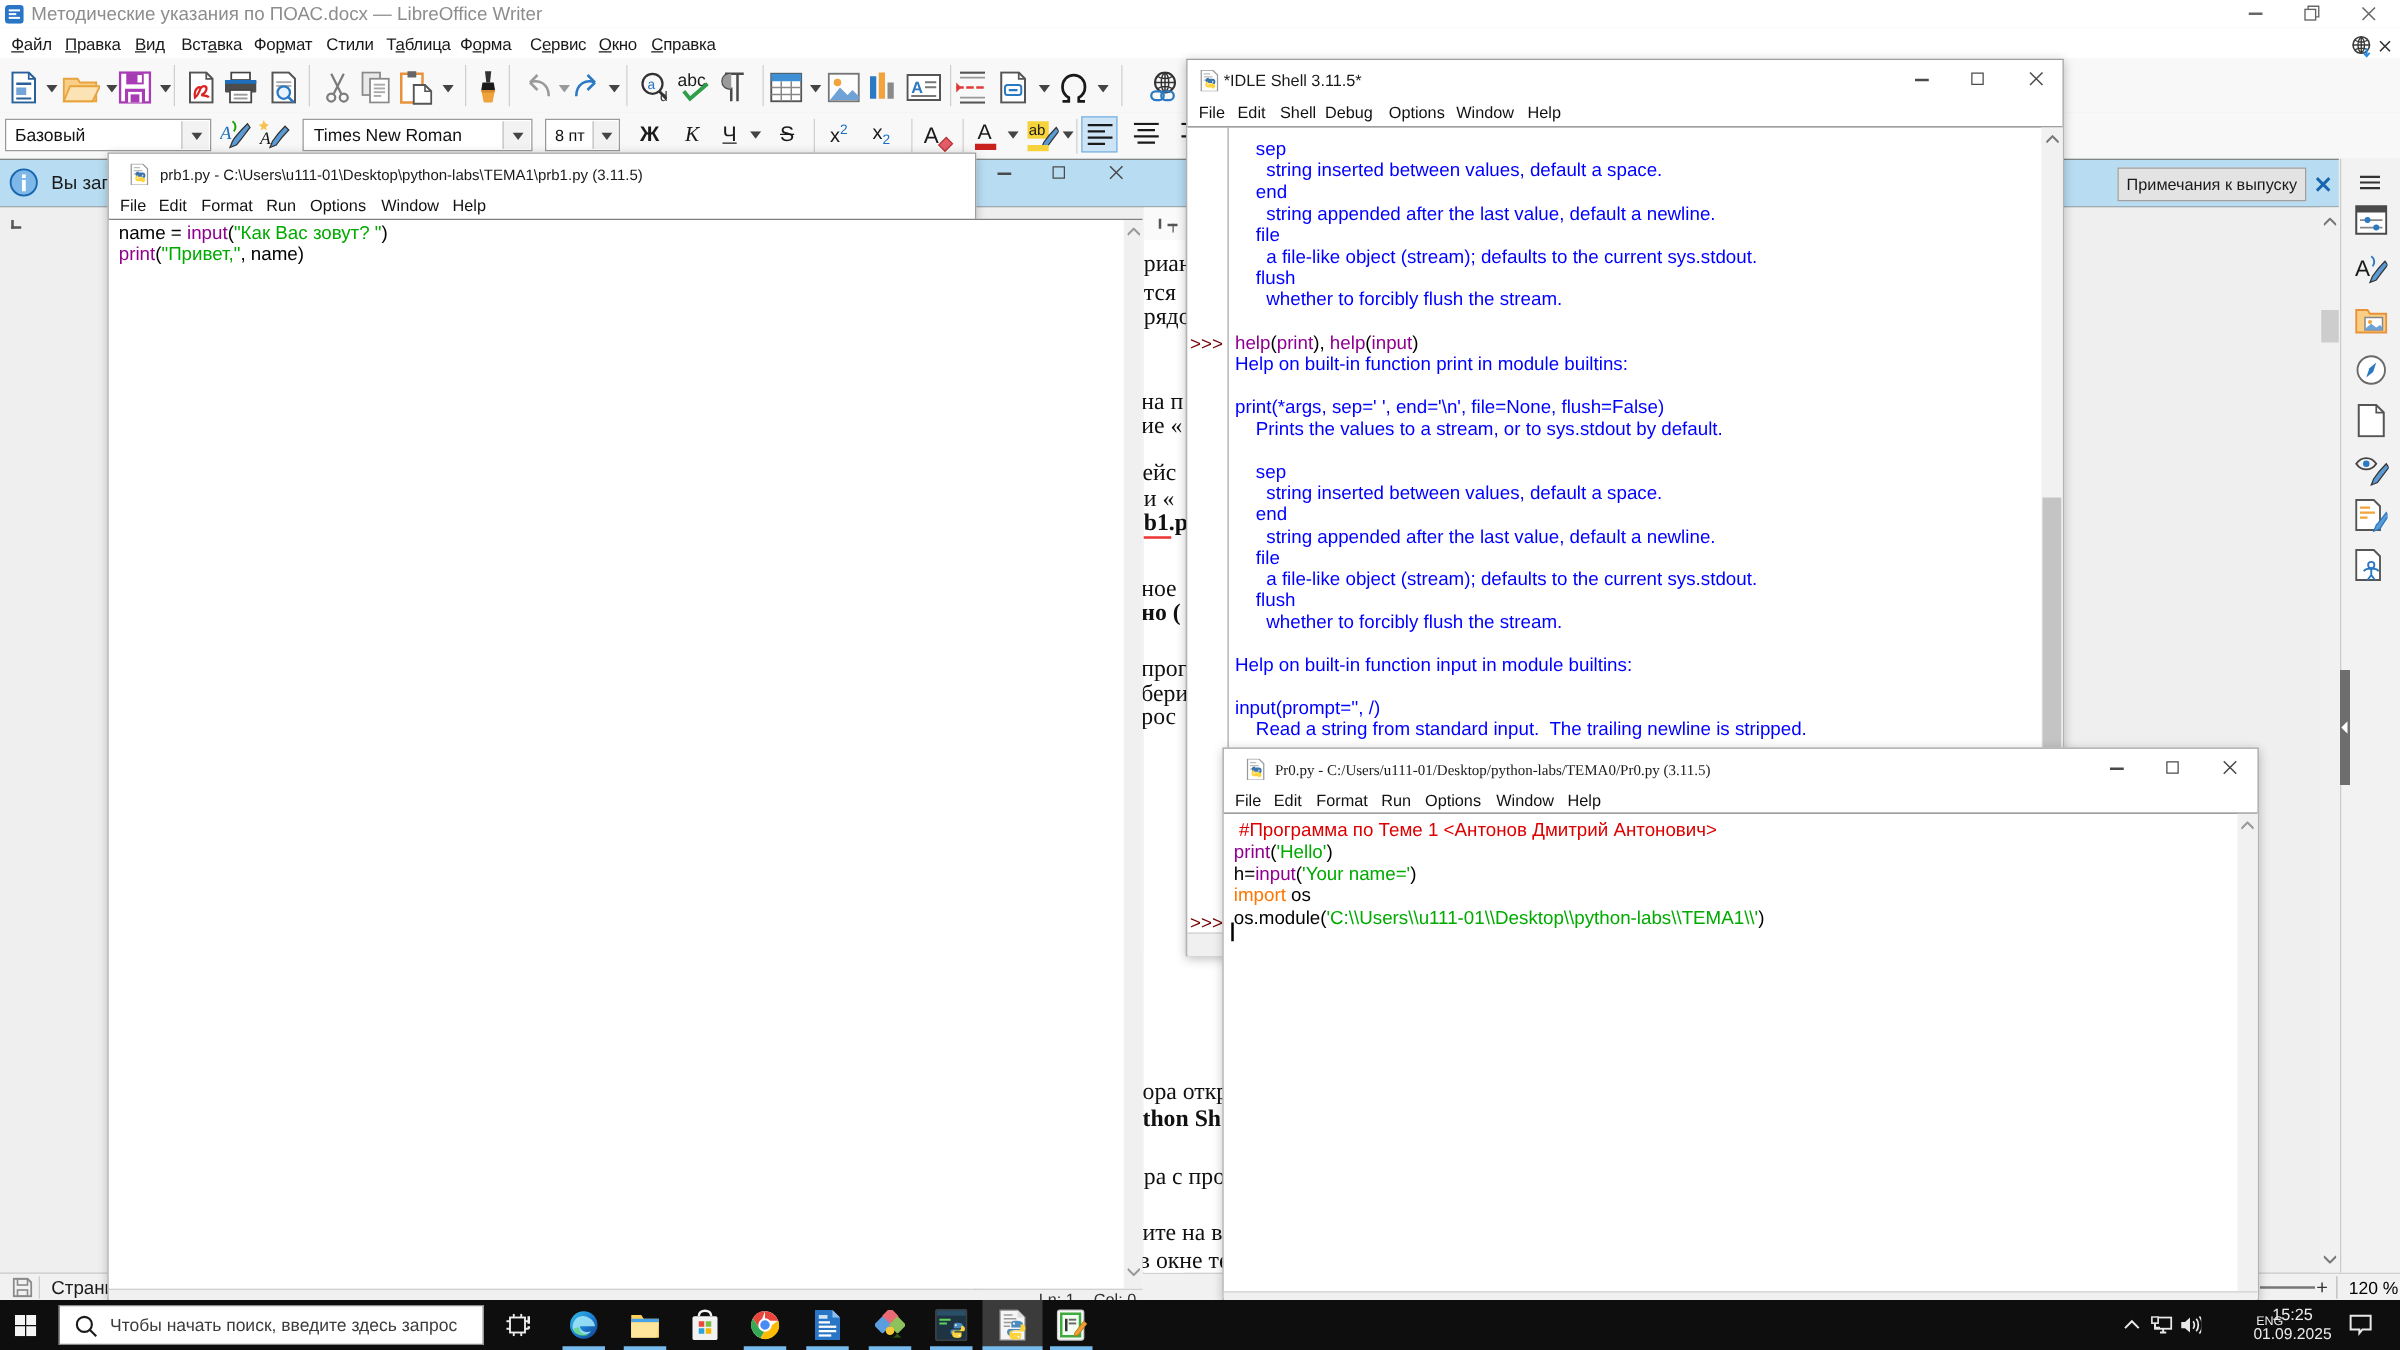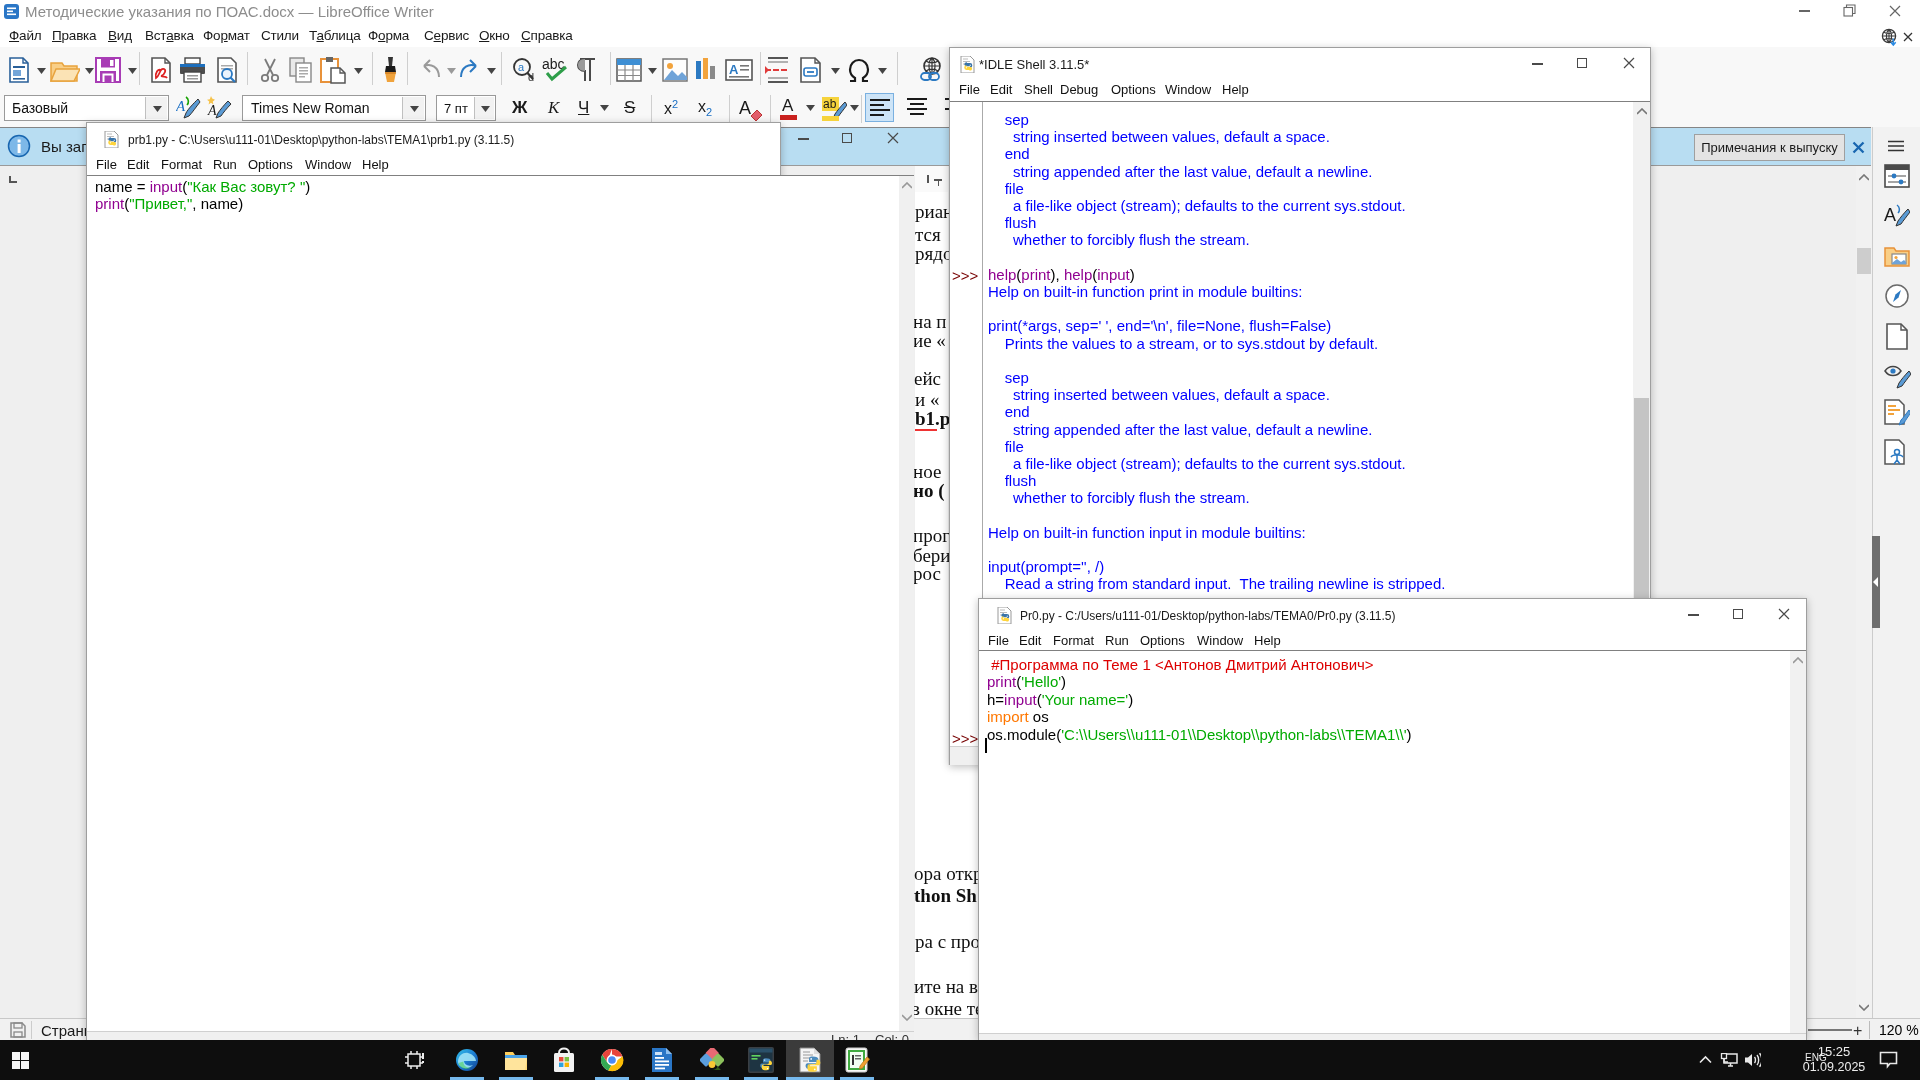--- a/index.html
+++ b/index.html
@@ -245,21 +245,21 @@
     </svg>
   <div class="abs" style="left:242px;top:5px;width:184px;height:26px;background:#fff;border:1px solid #9a9a9a;">
     <div class="abs" style="left:8px;top:4px;font-size:14px;color:#111;">Times New Roman</div>
     <div class="abs" style="right:1px;top:1px;width:22px;height:22px;background:#f2f2f2;border-left:1px solid #c0c0c0;">
         <svg style="position:absolute;left:7px;top:9px" width="9" height="6">
           <path d="M0 0 H9 L4.5 6 Z" fill="#444"></path>
         </svg>
       </div>
   </div>
   <div class="abs" style="left:436px;top:5px;width:60px;height:26px;background:#fff;border:1px solid #9a9a9a;">
-    <div class="abs" style="left:7px;top:5px;font-size:13px;color:#111;">7 пт</div>
+    <div class="abs" style="left:7px;top:5px;font-size:13px;color:#111;">8 пт</div>
     <div class="abs" style="right:1px;top:1px;width:20px;height:22px;background:#f2f2f2;border-left:1px solid #c0c0c0;">
         <svg style="position:absolute;left:6px;top:9px" width="9" height="6">
           <path d="M0 0 H9 L4.5 6 Z" fill="#444"></path>
         </svg>
       </div>
   </div>
   <div class="abs" style="left:512px;top:8px;font-size:17px;font-weight:bold;color:#1a1a1a;">Ж</div>
   <div class="abs" style="left:548px;top:8px;font-size:17px;font-style:italic;font-family:'Liberation Serif',serif;color:#1a1a1a;">К</div>
   <div class="abs" style="left:578px;top:8px;font-size:17px;text-decoration:underline;color:#1a1a1a;">Ч</div>
   <svg class="ticon" style="left:600px;top:15px" width="9" height="6">
@@ -524,21 +524,21 @@
   </div>
   <div class="abs" style="left:0;top:698px;width:700px;height:19px;background:#f0f0f0;border-top:1px solid #d0d0d0;"></div>
 </div>
 <div id="win-pr0" class="win" style="left:978px;top:598px;width:829px;height:442px;">
   <svg class="abs" style="left:17px;top:8px" width="17" height="17" viewBox="0 0 17 17">
       <path d="M2 0 H11 L15 4 V17 H2 Z" fill="#fff" stroke="#999" stroke-width="1"></path>
       <path d="M4 3 H9 M4 5.5 H11 M4 8 H11" stroke="#bbb" stroke-width="1"></path>
       <path d="M8 7 C5.5 7 5.5 9.5 8 9.5 H10 V8.7 H8.2 C7.2 8.7 7.2 7.8 8.2 7.8 H11 C13 7.8 13 11 11 11" fill="none" stroke="#3873a9" stroke-width="1.6"></path>
       <path d="M10.5 14 C13 14 13 11.5 10.5 11.5 H8.5 V12.3 H10.3 C11.3 12.3 11.3 13.2 10.3 13.2 H7.5 C5.5 13.2 5.5 10 7.5 10" fill="none" stroke="#ffd43b" stroke-width="1.6"></path>
     </svg>
-  <div class="abs" style="left:41px;top:10px;font-size:12px;color:#1a1a1a;">Pr0.py - C:/Users/u111-01/Desktop/python-labs/TEMA0/Pr0.py (3.11.5)</div>
+  <div class="abs" style="left:41px;top:10px;font-size:12px;color:#1a1a1a;font-family:Liberation Serif, serif;">Pr0.py - C:/Users/u111-01/Desktop/python-labs/TEMA0/Pr0.py (3.11.5)</div>
   <div class="abs" style="left:709px;top:15px;width:11px;height:1.5px;background:#4a4a4a;"></div>
   <div class="abs" style="left:754px;top:10px;width:10px;height:10px;border:1.1px solid #4a4a4a;"></div>
   <svg class="abs" style="left:799px;top:9px" width="12" height="12">
       <path d="M1 1 L11 11 M11 1 L1 11" stroke="#4a4a4a" stroke-width="1.2"></path>
     </svg>
   <div class="wmenu">
     <div class="mi" style="left:9px;top:34px;">File</div>
     <div class="mi" style="left:40px;top:34px;">Edit</div>
     <div class="mi" style="left:74px;top:34px;">Format</div>
     <div class="mi" style="left:126px;top:34px;">Run</div>
@@ -561,20 +561,27 @@
   <div class="abs" style="left:0;top:434px;width:827px;height:7px;background:#f0f0f0;border-top:1px solid #d0d0d0;"></div>
 </div>
 
 <div id="taskbar" class="abs" style="left:0;top:1040px;width:1920px;height:40px;background:#0e0e0e;">
   <svg class="abs" style="left:12px;top:12px" width="17" height="17">
       <rect x="0" y="0" width="8" height="8" fill="#f5f5f5"></rect>
       <rect x="9" y="0" width="8" height="8" fill="#f5f5f5"></rect>
       <rect x="0" y="9" width="8" height="8" fill="#f5f5f5"></rect>
       <rect x="9" y="9" width="8" height="8" fill="#f5f5f5"></rect>
     </svg>
+  <div class="abs" style="left:47px;top:4px;width:340px;height:32px;background:#ffffff;border:1px solid #8a8a8a;">
+    <svg class="abs" style="left:12px;top:7px" width="18" height="18">
+        <circle cx="7.5" cy="7.5" r="6" fill="none" stroke="#1a1a1a" stroke-width="1.7"></circle>
+        <path d="M12 12 L17 17" stroke="#1a1a1a" stroke-width="1.7"></path>
+      </svg>
+    <div class="abs" style="left:40px;top:7px;font-size:14px;color:#3c3c3c;">Чтобы начать поиск, введите здесь запрос</div>
+  </div>
   <svg class="abs" style="left:405px;top:1051px;position:absolute;top:11px" width="20" height="18" viewBox="0 0 20 18">
       <rect x="3" y="3" width="12" height="12" fill="none" stroke="#eee" stroke-width="1.5"></rect>
       <path d="M0 6 H3 M0 12 H3 M15 6 H18 M15 12 H18 M6 0 V3 M12 0 V3 M6 15 V18 M12 15 V18" stroke="#eee" stroke-width="1.5"></path>
       <rect x="17" y="2" width="2" height="6" fill="#eee"></rect>
       <rect x="17" y="10" width="2" height="2" fill="#eee"></rect>
     </svg>
 
   <svg class="abs" style="left:455px;top:8px" width="24" height="24" viewBox="0 0 24 24">
       <defs>
         <linearGradient id="eg" x1="0" y1="0" x2="1" y2="1">

